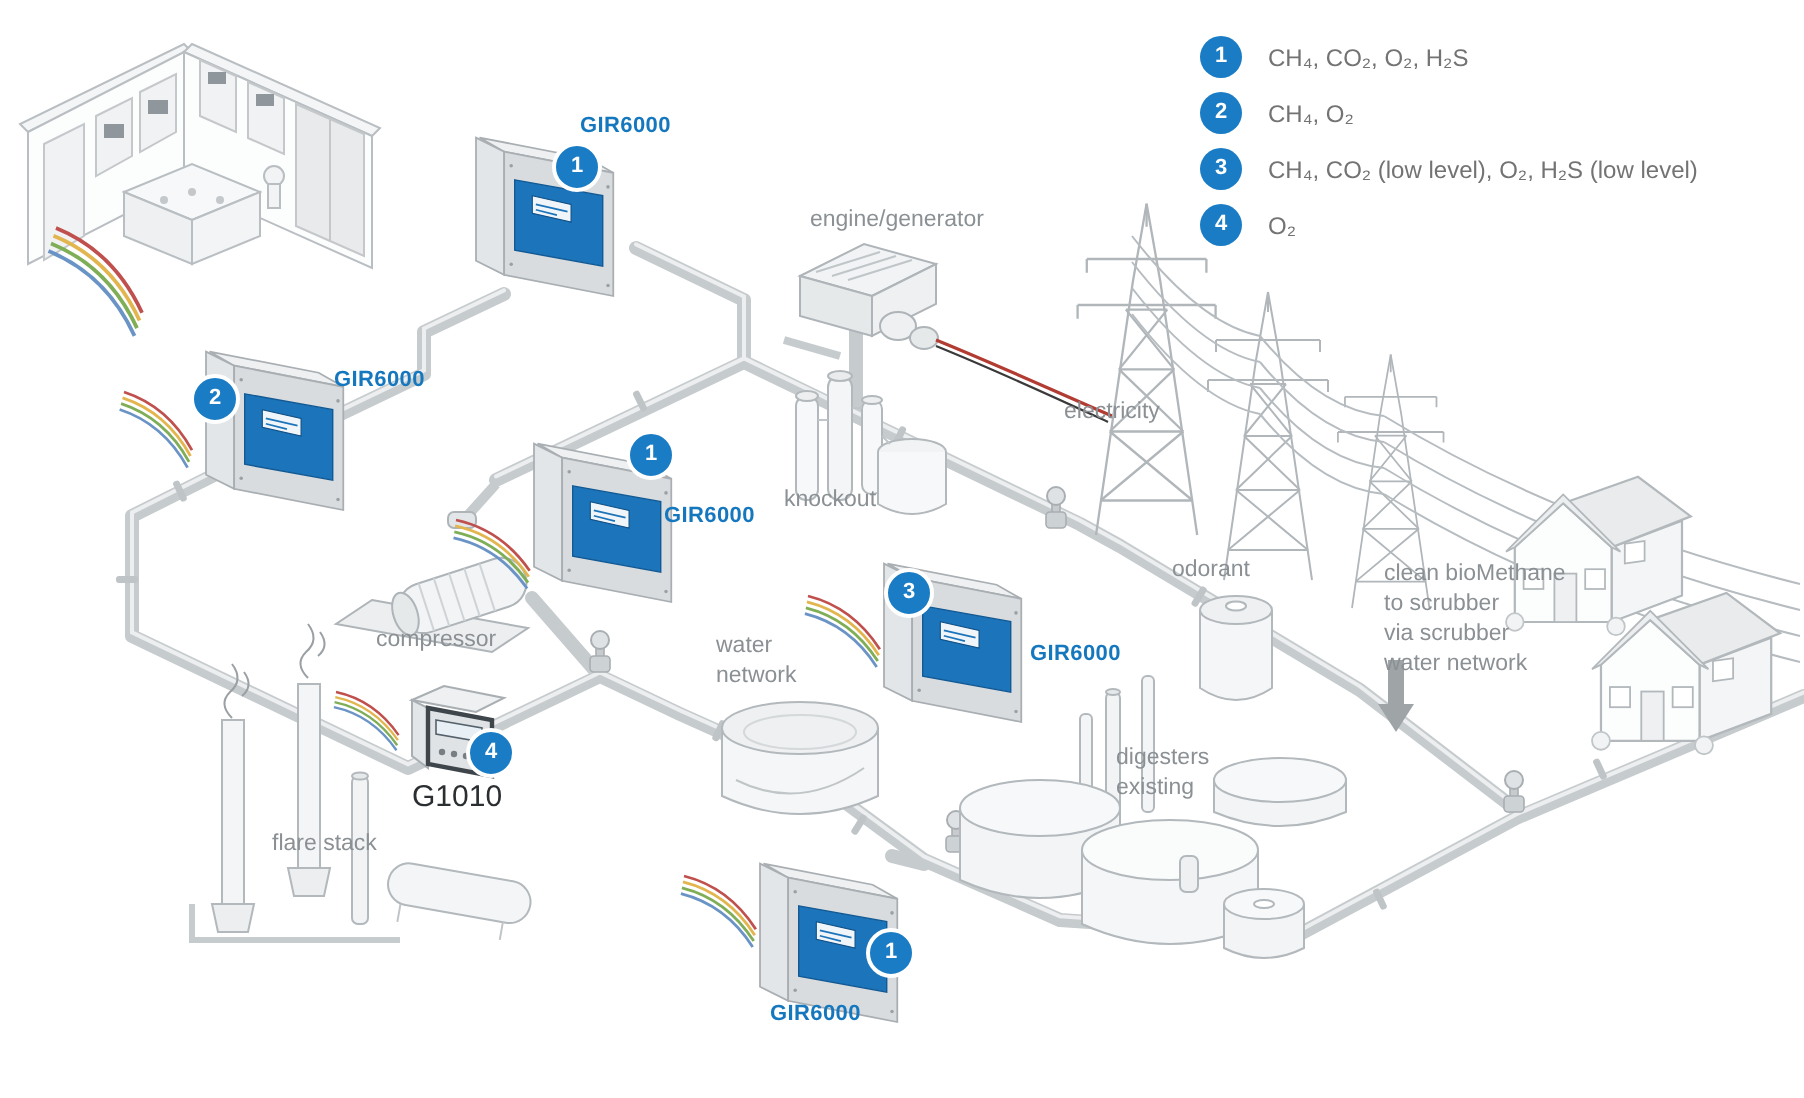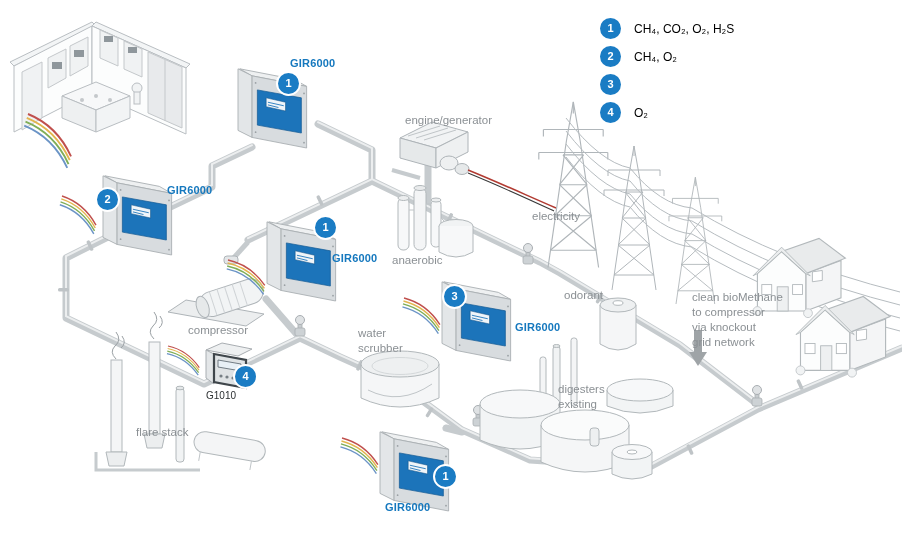--- a/index.html
+++ b/index.html
@@ -1,27 +1,27 @@
 <!DOCTYPE html>
 <html><head>
 <meta charset="utf-8">
 <style>
   html,body{margin:0;padding:0;background:#fff;}
   .stage{position:relative;width:902px;height:549px;background:#fff;overflow:hidden;
          font-family:"Liberation Sans","DejaVu Sans",sans-serif;}
   .stage svg{position:absolute;left:0;top:0;}
-  .lbl{position:absolute;font-size:11.5px;color:#8b9094;white-space:nowrap;line-height:15px;margin-top:10px;}
+  .lbl{position:absolute;font-size:11.5px;color:#8b9094;white-space:nowrap;line-height:15px;}
   .devlbl{position:absolute;font-size:11px;font-weight:700;color:#1578be;letter-spacing:.2px;white-space:nowrap;}
-  .darklbl{position:absolute;font-size:10px;color:#2b2f31;white-space:nowrap;}
+  .darklbl{position:absolute;font-size:15px;color:#2b2f31;white-space:nowrap;}
   .badge{position:absolute;width:21px;height:21px;border-radius:50%;background:#1a7cc4;color:#fff;
          font-size:11px;font-weight:700;text-align:center;line-height:21px;}
   .badge.ring{border:2px solid #fff;}
   .legend-row{position:absolute;left:600px;display:flex;align-items:center;gap:13px;}
   .legend-row .badge{position:static;flex:0 0 21px;}
-  .legend-text{font-size:12px;color:#000000;white-space:nowrap;}
+  .legend-text{font-size:12px;color:#737373;white-space:nowrap;}
 </style>
 </head>
 <body>
 
 <div class="stage">
 
 <svg width="902" height="549" viewBox="0 0 902 549">
   <defs>
 
     <g id="analyzer">
@@ -266,41 +266,42 @@
   <div class="legend-row" style="top:18px">
     <div class="badge">1</div>
     <div class="legend-text">CH₄, CO₂, O₂, H₂S</div>
   </div>
   <div class="legend-row" style="top:46px">
     <div class="badge">2</div>
     <div class="legend-text">CH₄, O₂</div>
   </div>
   <div class="legend-row" style="top:74px">
     <div class="badge">3</div>
+    <div class="legend-text">CH₄, CO₂ (low level), O₂, H₂S (low level)</div>
   </div>
   <div class="legend-row" style="top:102px">
     <div class="badge">4</div>
     <div class="legend-text">O₂</div>
   </div>
 </div>
 
 <div class="lbl" style="left:405px;top:103px">engine/generator</div>
 <div class="lbl" style="left:532px;top:199px">electricity</div>
-<div class="lbl" style="left:392px;top:243px">anaerobic</div>
-<div class="lbl" style="left:564px;top:278px">odorant</div>
+<div class="lbl" style="left:392px;top:243px">knockout</div>
+<div class="lbl" style="left:586px;top:278px">odorant</div>
 <div class="lbl" style="left:188px;top:313px">compressor</div>
 <div class="lbl" style="left:358px;top:316px">
   <div>water</div>
-  <div>scrubber</div>
+  <div>network</div>
 </div>
 <div class="lbl" style="left:692px;top:280px">
   <div>clean bioMethane</div>
-  <div>to compressor</div>
-  <div>via knockout</div>
-  <div>grid network</div>
+  <div>to scrubber</div>
+  <div>via scrubber</div>
+  <div>water network</div>
 </div>
 <div class="lbl" style="left:558px;top:372px">
   <div>digesters</div>
   <div>existing</div>
 </div>
 <div class="lbl" style="left:136px;top:415px">flare stack</div>
 
 <div class="devlbl" style="left:290px;top:57px">GIR6000</div>
 <div class="devlbl" style="left:167px;top:184px">GIR6000</div>
 <div class="devlbl" style="left:332px;top:252px">GIR6000</div>

